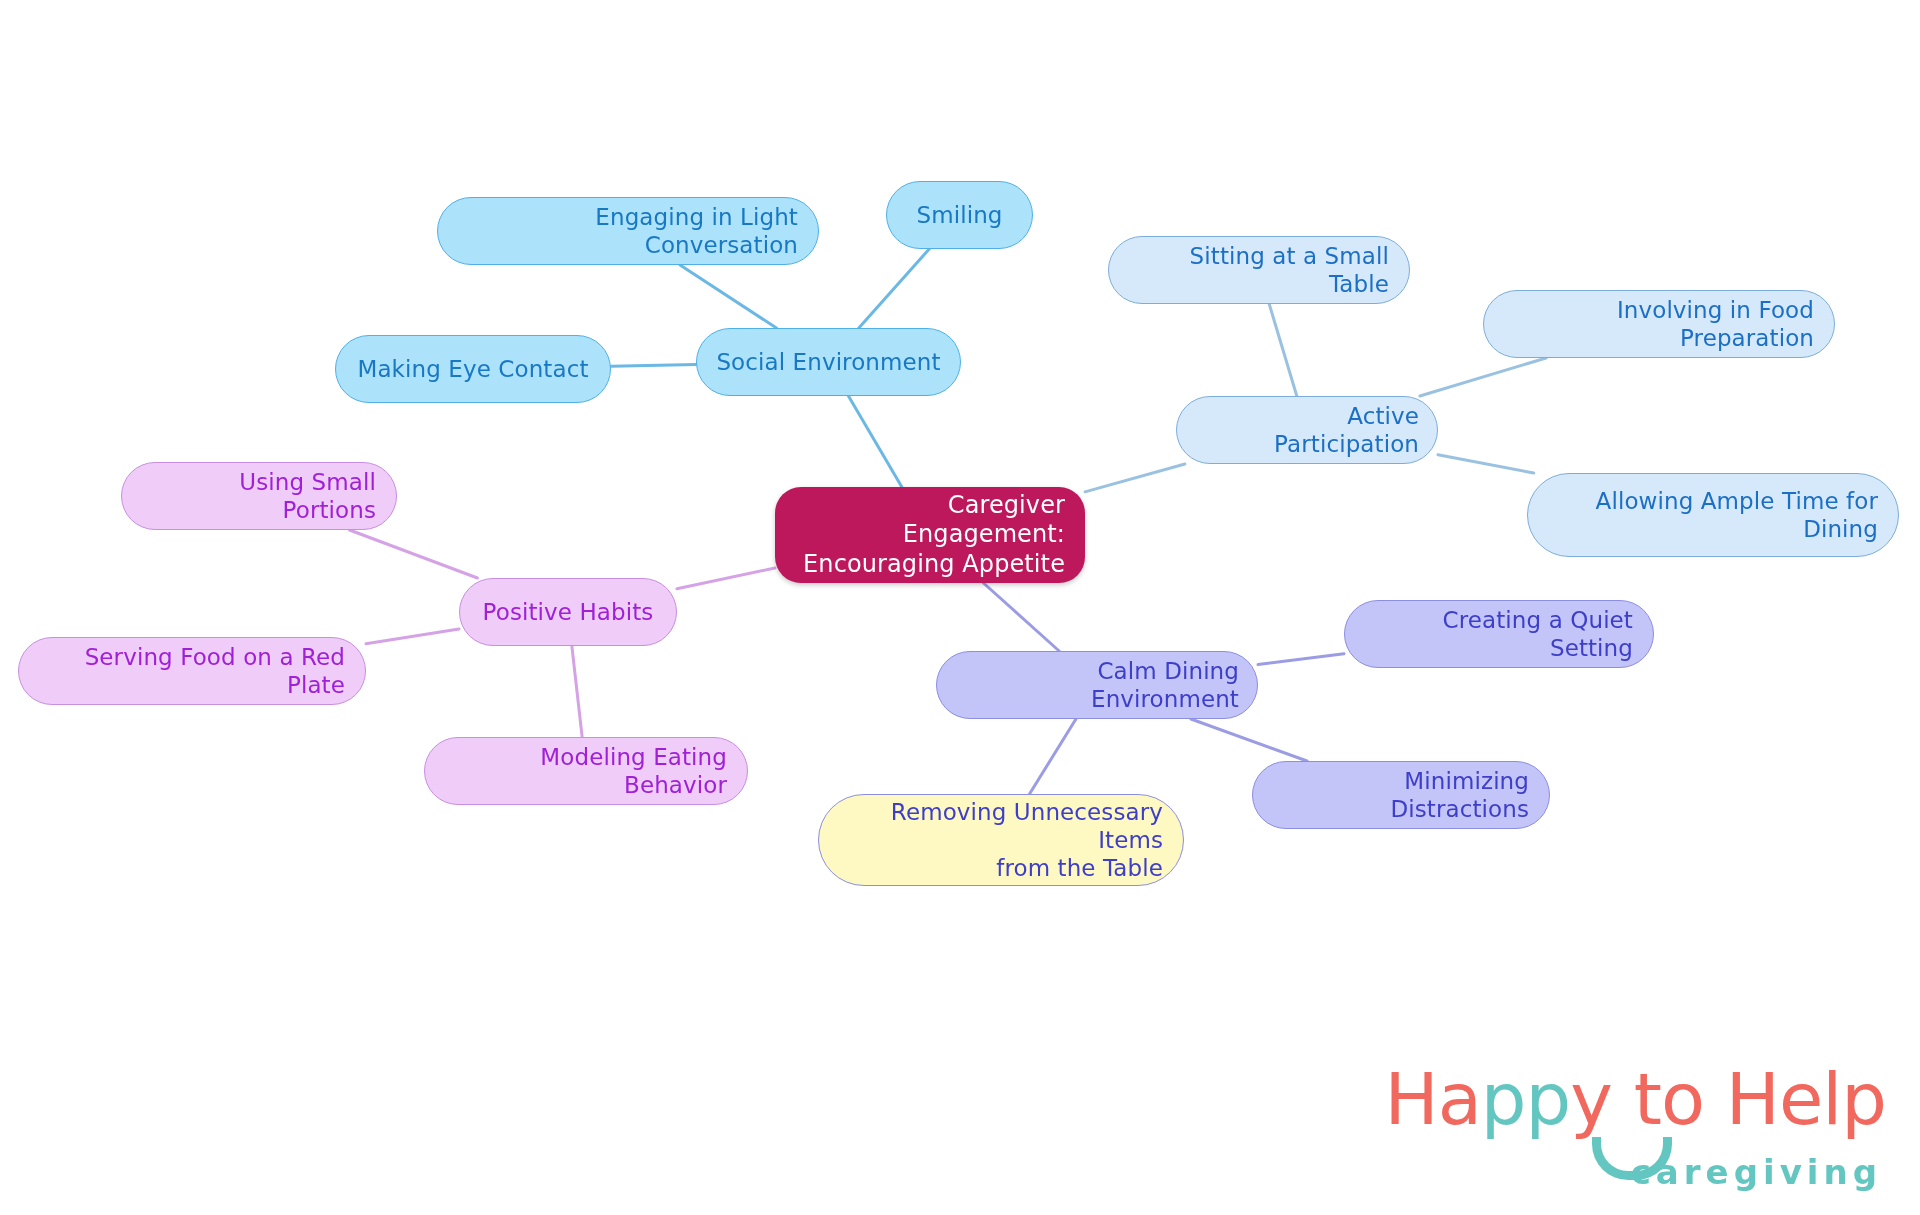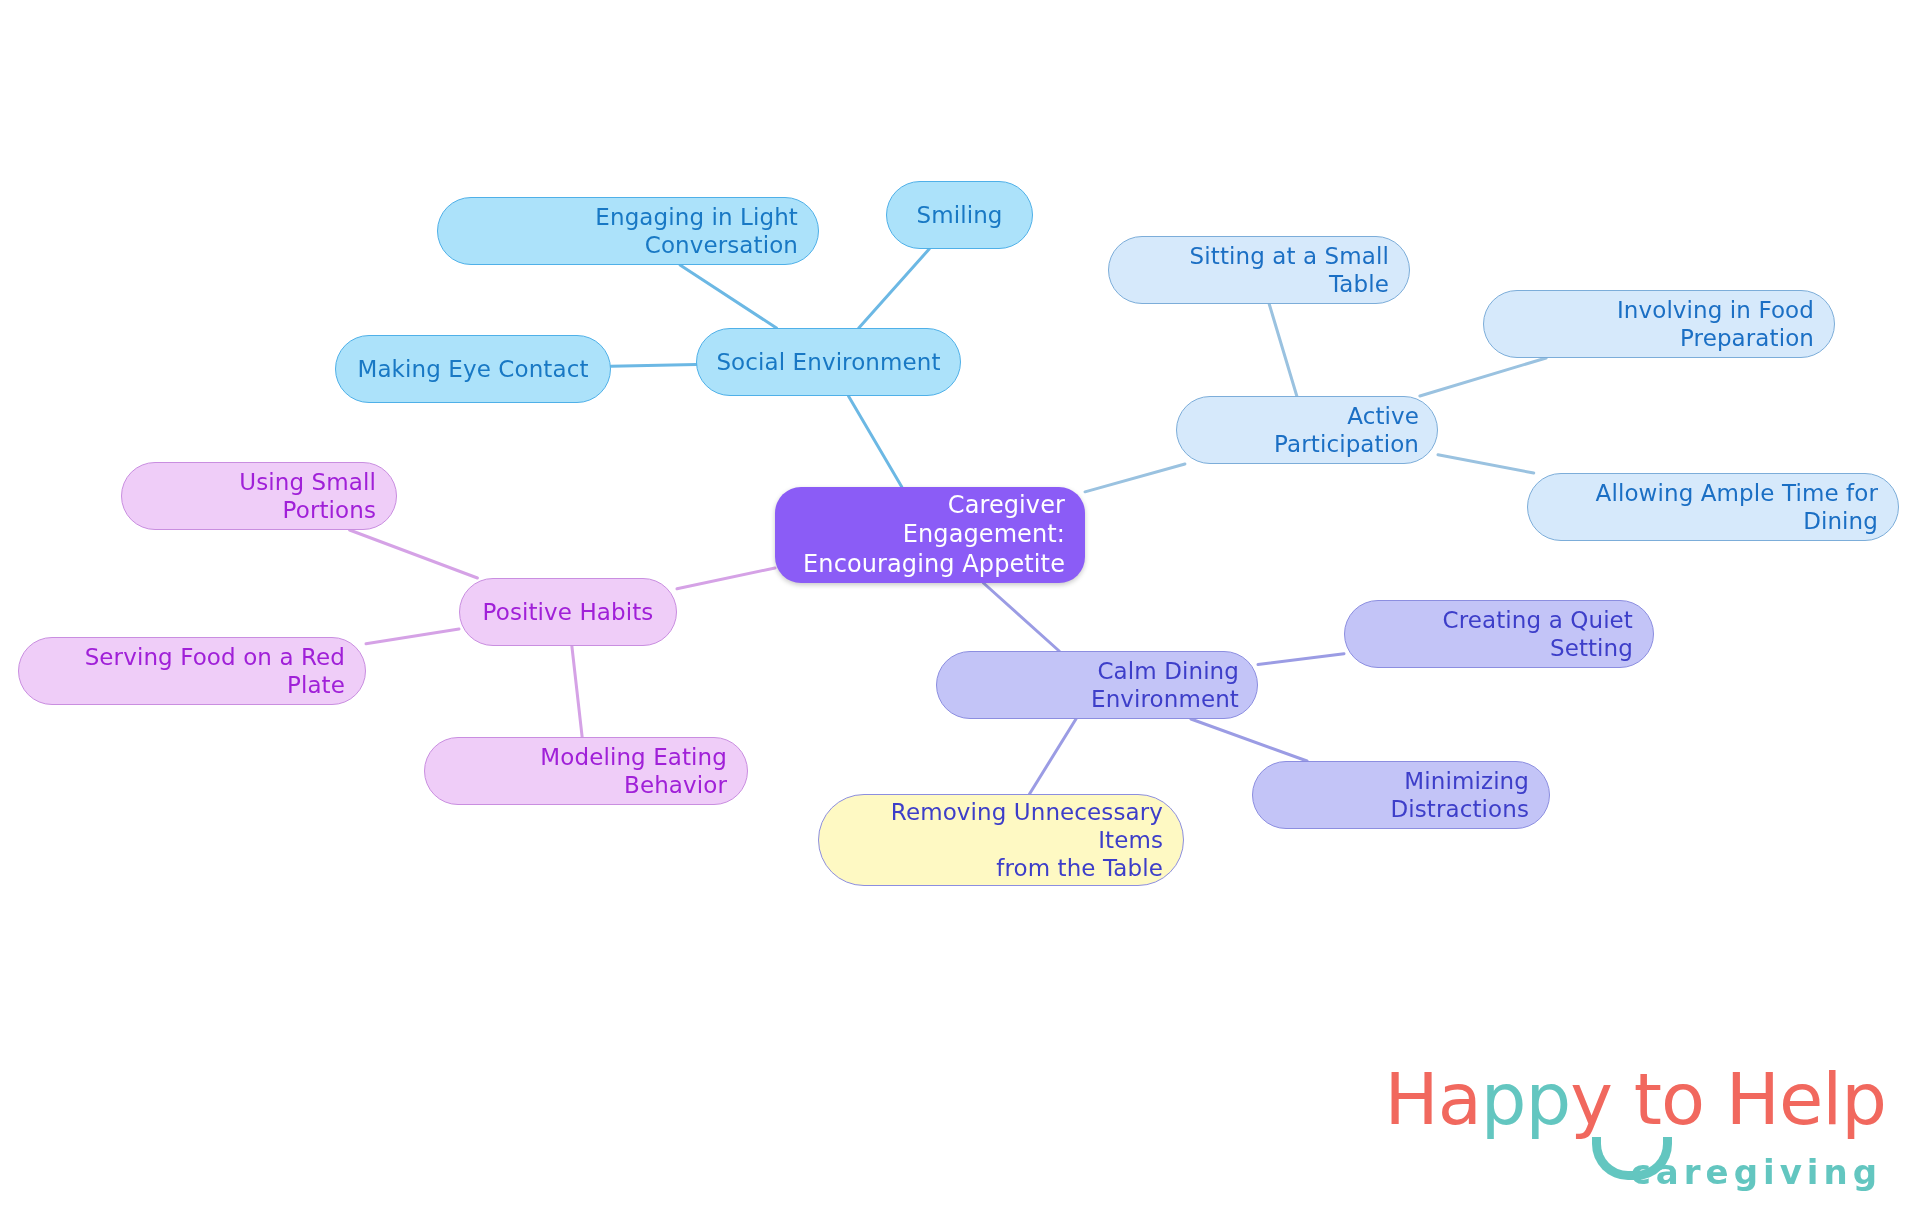--- a/index.html
+++ b/index.html
@@ -107,30 +107,30 @@
       <line x1="1296.8" y1="396" x2="1269.2" y2="304" stroke="#9ac2e0" stroke-width="3" stroke-linecap="round"></line>
       <line x1="1419.9056603773586" y1="396" x2="1546.0943396226414" y2="358" stroke="#9ac2e0" stroke-width="3" stroke-linecap="round"></line>
       <line x1="1438" y1="454.8448275862069" x2="1533.7272727272727" y2="473" stroke="#9ac2e0" stroke-width="3" stroke-linecap="round"></line>
       <line x1="1258" y1="664.5746268656717" x2="1344" y2="653.6641791044776" stroke="#9b9ce4" stroke-width="3" stroke-linecap="round"></line>
       <line x1="1190.9636363636364" y1="719" x2="1307.0363636363636" y2="761" stroke="#9b9ce4" stroke-width="3" stroke-linecap="round"></line>
       <line x1="1075.941935483871" y1="719" x2="1029.4903225806452" y2="794" stroke="#9b9ce4" stroke-width="3" stroke-linecap="round"></line>
       <line x1="477.4310344827586" y1="578" x2="349.5689655172414" y2="530" stroke="#d5a2e6" stroke-width="3" stroke-linecap="round"></line>
       <line x1="459" y1="629.1037234042553" x2="366" y2="643.6968085106383" stroke="#d5a2e6" stroke-width="3" stroke-linecap="round"></line>
       <line x1="571.8490566037735" y1="646" x2="582.1509433962265" y2="737" stroke="#d5a2e6" stroke-width="3" stroke-linecap="round"></line>
     </svg>
-<div class="node node-root" style="left: 775px; top: 487px; width: 310px; height: 96px; background: #8b5cf6; color: rgb(255, 255, 255);">Caregiver Engagement:
+<div class="node node-root" style="left: 775px; top: 487px; width: 310px; height: 96px; background: #be185d; color: rgb(255, 255, 255);">Caregiver Engagement:
 Encouraging Appetite</div>
     <div class="node node-branch" style="left: 696px; top: 328px; width: 265px; height: 68px; background: rgb(172, 226, 250); border-color: rgb(79, 176, 232); color: rgb(24, 120, 196);">Social Environment</div>
     <div class="node node-leaf" style="left: 437px; top: 197px; width: 382px; height: 68px; background: rgb(172, 226, 250); border-color: rgb(79, 176, 232); color: rgb(24, 120, 196);">Engaging in Light Conversation</div>
     <div class="node node-leaf" style="left: 886px; top: 181px; width: 147px; height: 68px; background: rgb(172, 226, 250); border-color: rgb(79, 176, 232); color: rgb(24, 120, 196);">Smiling</div>
     <div class="node node-leaf" style="left: 335px; top: 335px; width: 276px; height: 68px; background: rgb(172, 226, 250); border-color: rgb(79, 176, 232); color: rgb(24, 120, 196);">Making Eye Contact</div>
     <div class="node node-branch" style="left: 1176px; top: 396px; width: 262px; height: 68px; background: rgb(214, 233, 251); border-color: rgb(124, 173, 217); color: rgb(27, 111, 196);">Active Participation</div>
     <div class="node node-leaf" style="left: 1108px; top: 236px; width: 302px; height: 68px; background: rgb(214, 233, 251); border-color: rgb(124, 173, 217); color: rgb(27, 111, 196);">Sitting at a Small Table</div>
     <div class="node node-leaf" style="left: 1483px; top: 290px; width: 352px; height: 68px; background: rgb(214, 233, 251); border-color: rgb(124, 173, 217); color: rgb(27, 111, 196);">Involving in Food Preparation</div>
-    <div class="node node-leaf" style="left: 1527px; top: 473px; width: 372px; height: 68px; background: rgb(214, 233, 251); border-color: rgb(124, 173, 217); color: rgb(27, 111, 196);">Allowing Ample Time for Dining</div>
+    <div class="node node-leaf" style="left: 1527px; top: 473px; width: 372px; height: 84px; background: rgb(214, 233, 251); border-color: rgb(124, 173, 217); color: rgb(27, 111, 196);">Allowing Ample Time for Dining</div>
     <div class="node node-branch" style="left: 936px; top: 651px; width: 322px; height: 68px; background: rgb(195, 196, 247); border-color: rgb(140, 142, 224); color: rgb(61, 62, 201);">Calm Dining Environment</div>
     <div class="node node-leaf" style="left: 1344px; top: 600px; width: 310px; height: 68px; background: rgb(195, 196, 247); border-color: rgb(140, 142, 224); color: rgb(61, 62, 201);">Creating a Quiet Setting</div>
     <div class="node node-leaf" style="left: 1252px; top: 761px; width: 298px; height: 68px; background: rgb(195, 196, 247); border-color: rgb(140, 142, 224); color: rgb(61, 62, 201);">Minimizing Distractions</div>
     <div class="node node-leaf" style="left: 818px; top: 794px; width: 366px; height: 92px; background: #fef9c3; border-color: rgb(140, 142, 224); color: rgb(61, 62, 201);">Removing Unnecessary Items
 from the Table</div>
     <div class="node node-branch" style="left: 459px; top: 578px; width: 218px; height: 68px; background: rgb(239, 205, 248); border-color: rgb(201, 142, 224); color: rgb(160, 32, 216);">Positive Habits</div>
     <div class="node node-leaf" style="left: 121px; top: 462px; width: 276px; height: 68px; background: rgb(239, 205, 248); border-color: rgb(201, 142, 224); color: rgb(160, 32, 216);">Using Small Portions</div>
     <div class="node node-leaf" style="left: 18px; top: 637px; width: 348px; height: 68px; background: rgb(239, 205, 248); border-color: rgb(201, 142, 224); color: rgb(160, 32, 216);">Serving Food on a Red Plate</div>
     <div class="node node-leaf" style="left: 424px; top: 737px; width: 324px; height: 68px; background: rgb(239, 205, 248); border-color: rgb(201, 142, 224); color: rgb(160, 32, 216);">Modeling Eating Behavior</div>
   </div>

